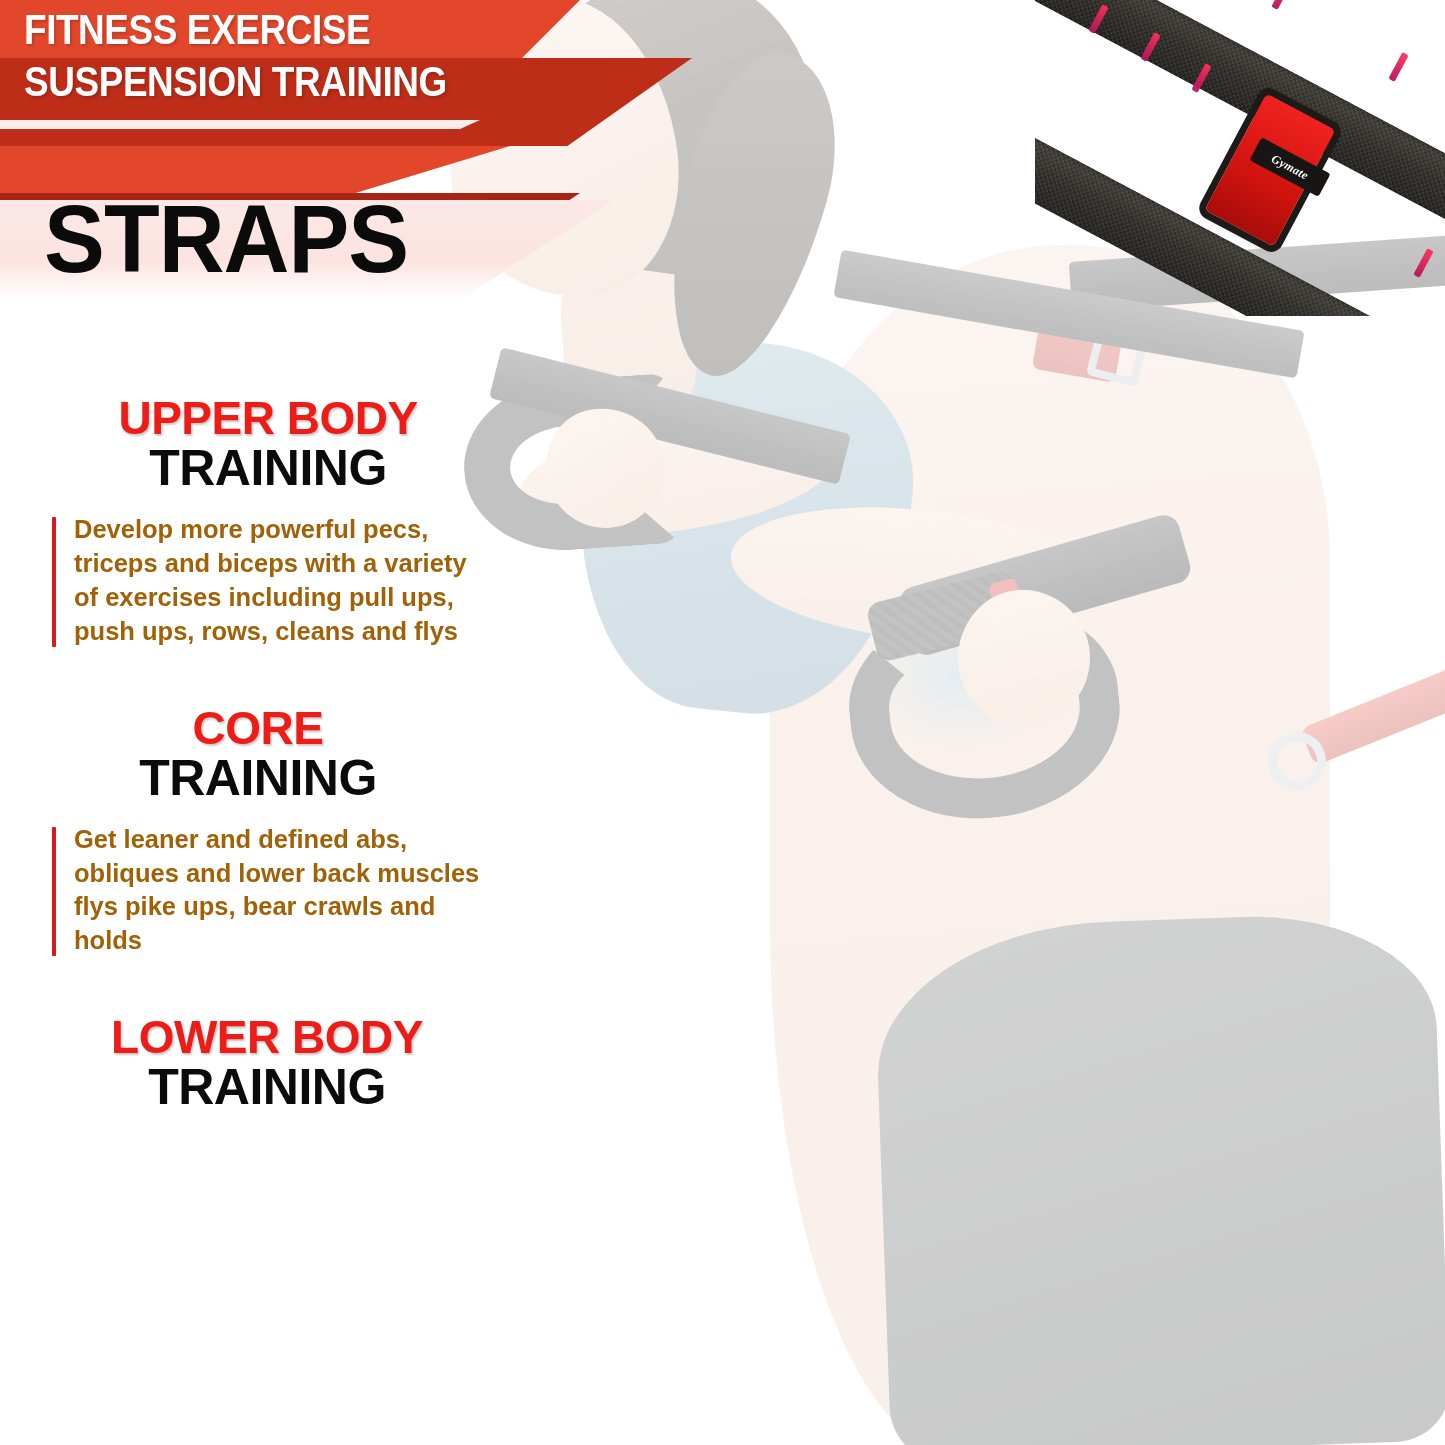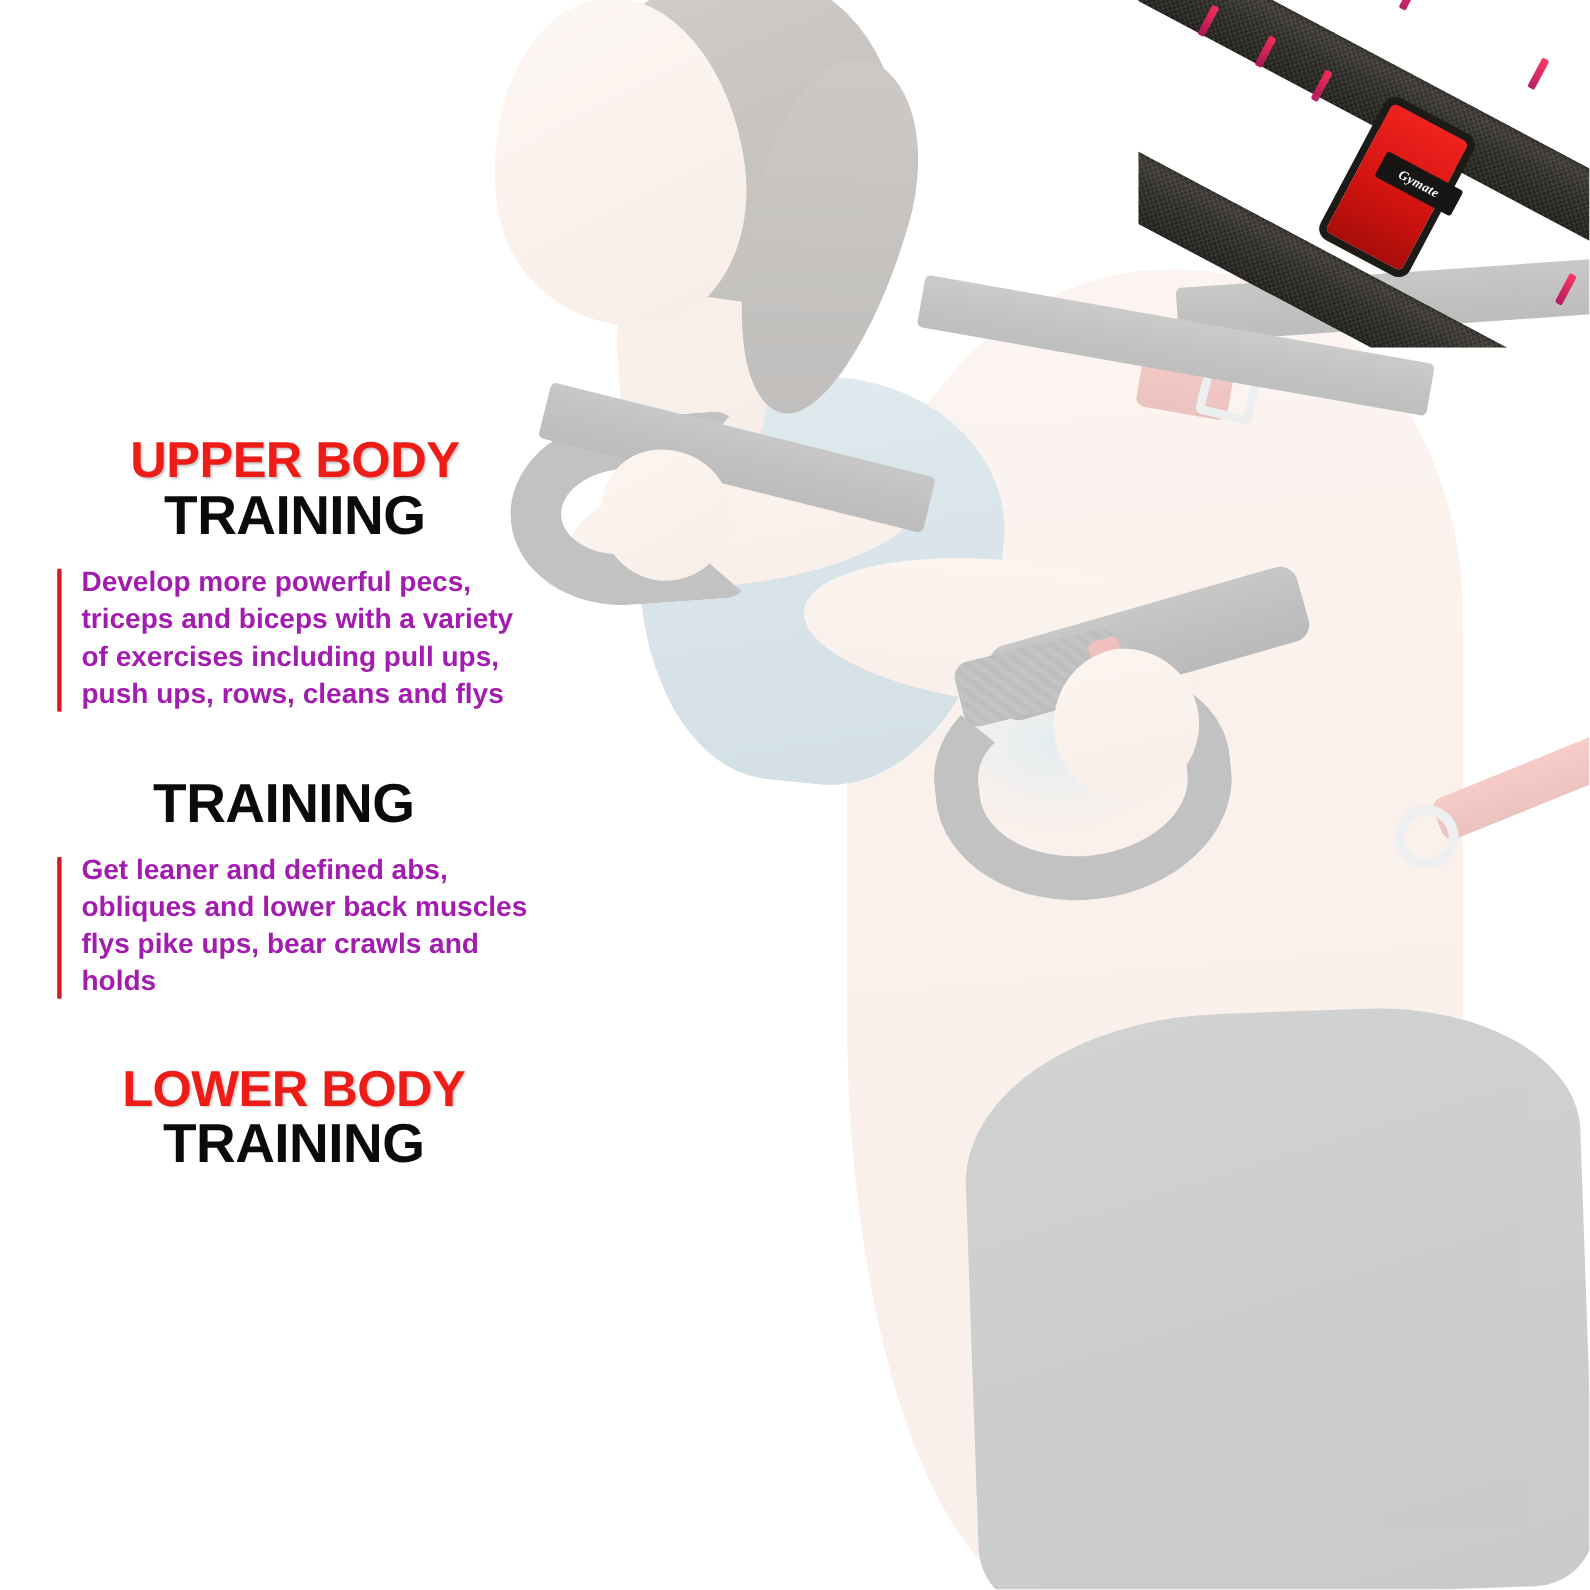--- a/index.html
+++ b/index.html
@@ -237,21 +237,21 @@
     display:block; color:#0b0b0b; font-weight:bold; font-size:50px;
     letter-spacing:-.5px; margin-top:2px;
     font-family:"Liberation Sans", sans-serif;
   }
   .feature-body{ position:relative; padding-left:22px; margin-left:52px; margin-top:12px; }
   .feature-body::before{
     content:""; position:absolute; left:0; top:4px; bottom:2px; width:4px;
     background:#D71920; border-radius:1px;
   }
   .feature-body p{
-    color:#a21caf; font-size:25.5px; font-weight:bold; line-height:1.33;
+    color:#a16207; font-size:25.5px; font-weight:bold; line-height:1.33;
     max-width:420px; font-family:"Liberation Sans", sans-serif;
   }
   #f1 .feature-title{ padding-left:40px; }
   #f2 { margin-top:22px; }
   #f2 .feature-title{ padding-left:20px; }
   #f3 { margin-top:40px; }
   #f3 .feature-title{ padding-left:38px; }
 </style>
 </head>
 <body>
@@ -302,35 +302,48 @@
     <div class="stitch" style="left:243px; top:-6px; transform:rotate(28deg);"></div>
     <div class="stitch" style="left:360px; top:66px; transform:rotate(28deg);"></div>
     <div class="stitch" style="left:385px; top:262px; transform:rotate(28deg);"></div>
 
     <div class="keeper"></div>
     <div class="brand-tag">
       <span>Gymate</span>
     </div>
   </div>
 
+  <div class="banner">
+    <div class="band band-top"></div>
+    <div class="band band-title2"></div>
+    <div class="band band-white-line"></div>
+    <div class="band band-bright"></div>
+    <div class="band band-dark-line"></div>
+    <div class="band band-pink"></div>
+
+    <div class="hdr-line1">FITNESS EXERCISE</div>
+    <div class="hdr-line2">SUSPENSION TRAINING</div>
+    <div class="hdr-straps">STRAPS</div>
+  </div>
 
   <div class="features">
 
     <div class="feature" id="f1">
       <div class="feature-title">
         <span class="ft-red">UPPER BODY</span>
         <span class="ft-black">TRAINING</span>
       </div>
       <div class="feature-body">
         <p>Develop more powerful pecs, triceps and biceps with a variety of exercises including pull ups, push ups, rows, cleans and flys</p>
       </div>
     </div>
 
     <div class="feature" id="f2">
       <div class="feature-title">
+        <span class="ft-red">CORE</span>
         <span class="ft-black">TRAINING</span>
       </div>
       <div class="feature-body">
         <p>Get leaner and defined abs, obliques and lower back muscles flys pike ups, bear crawls and holds</p>
       </div>
     </div>
 
     <div class="feature" id="f3">
       <div class="feature-title">
         <span class="ft-red">LOWER BODY</span>

